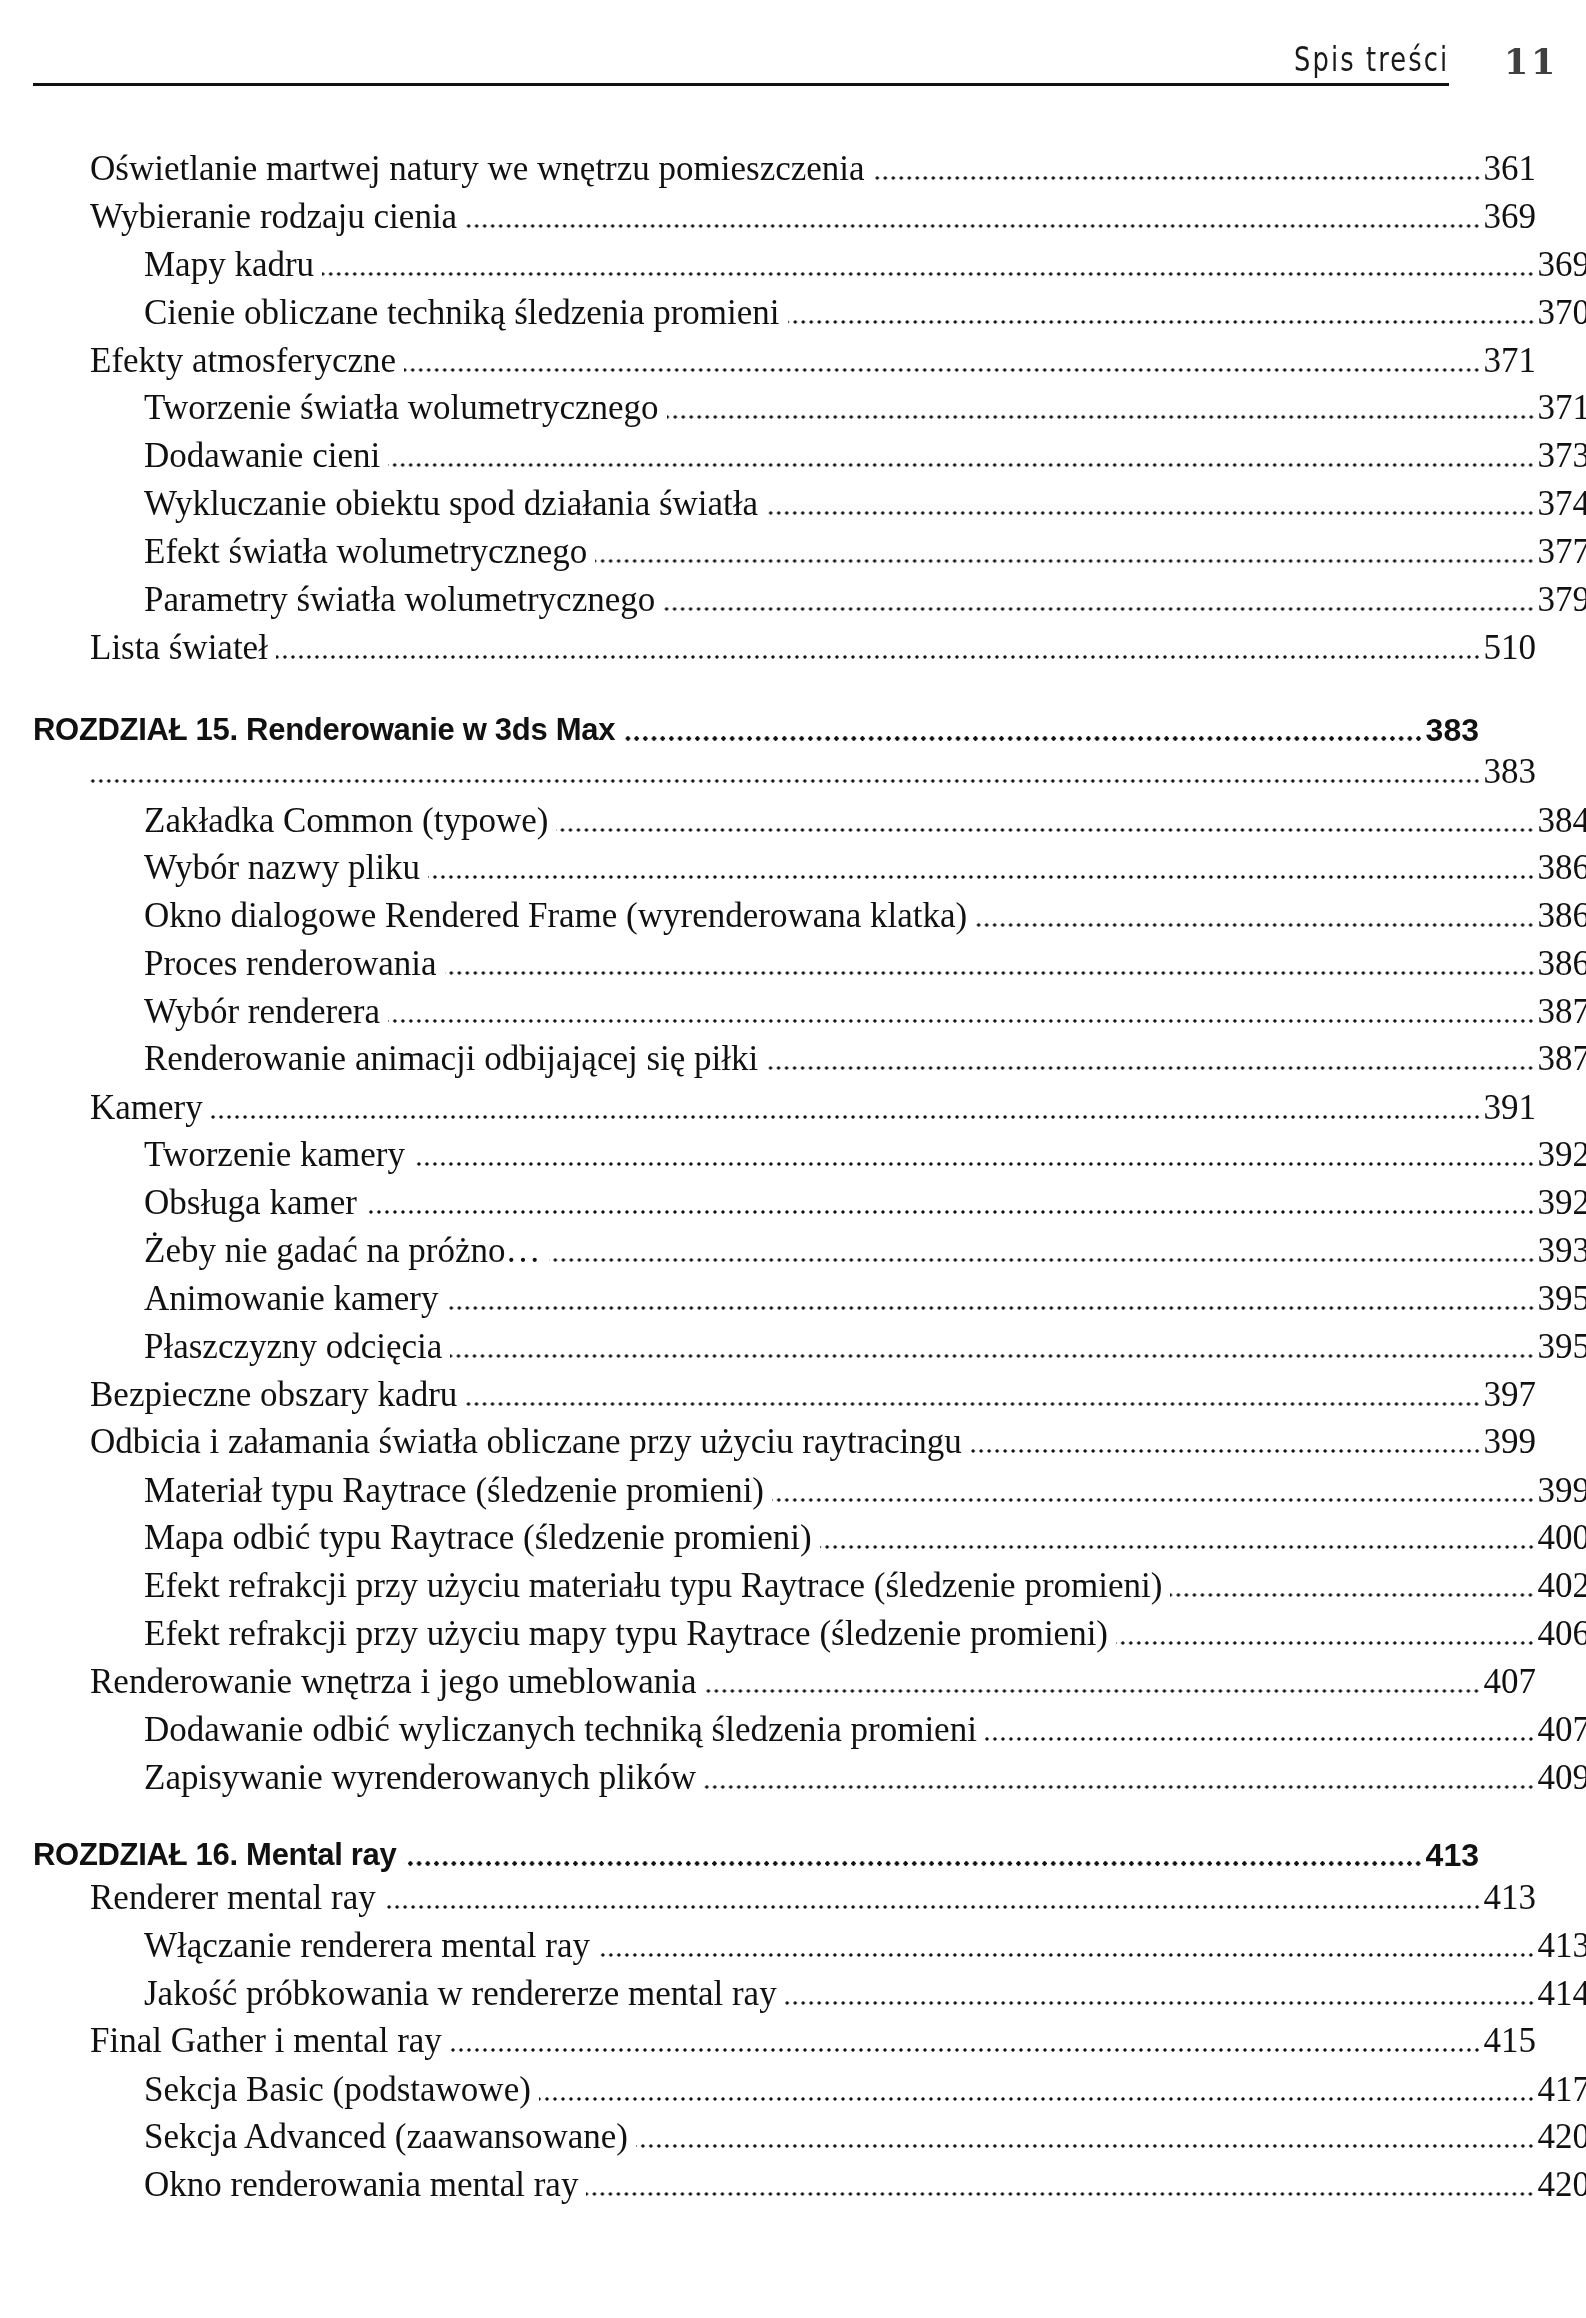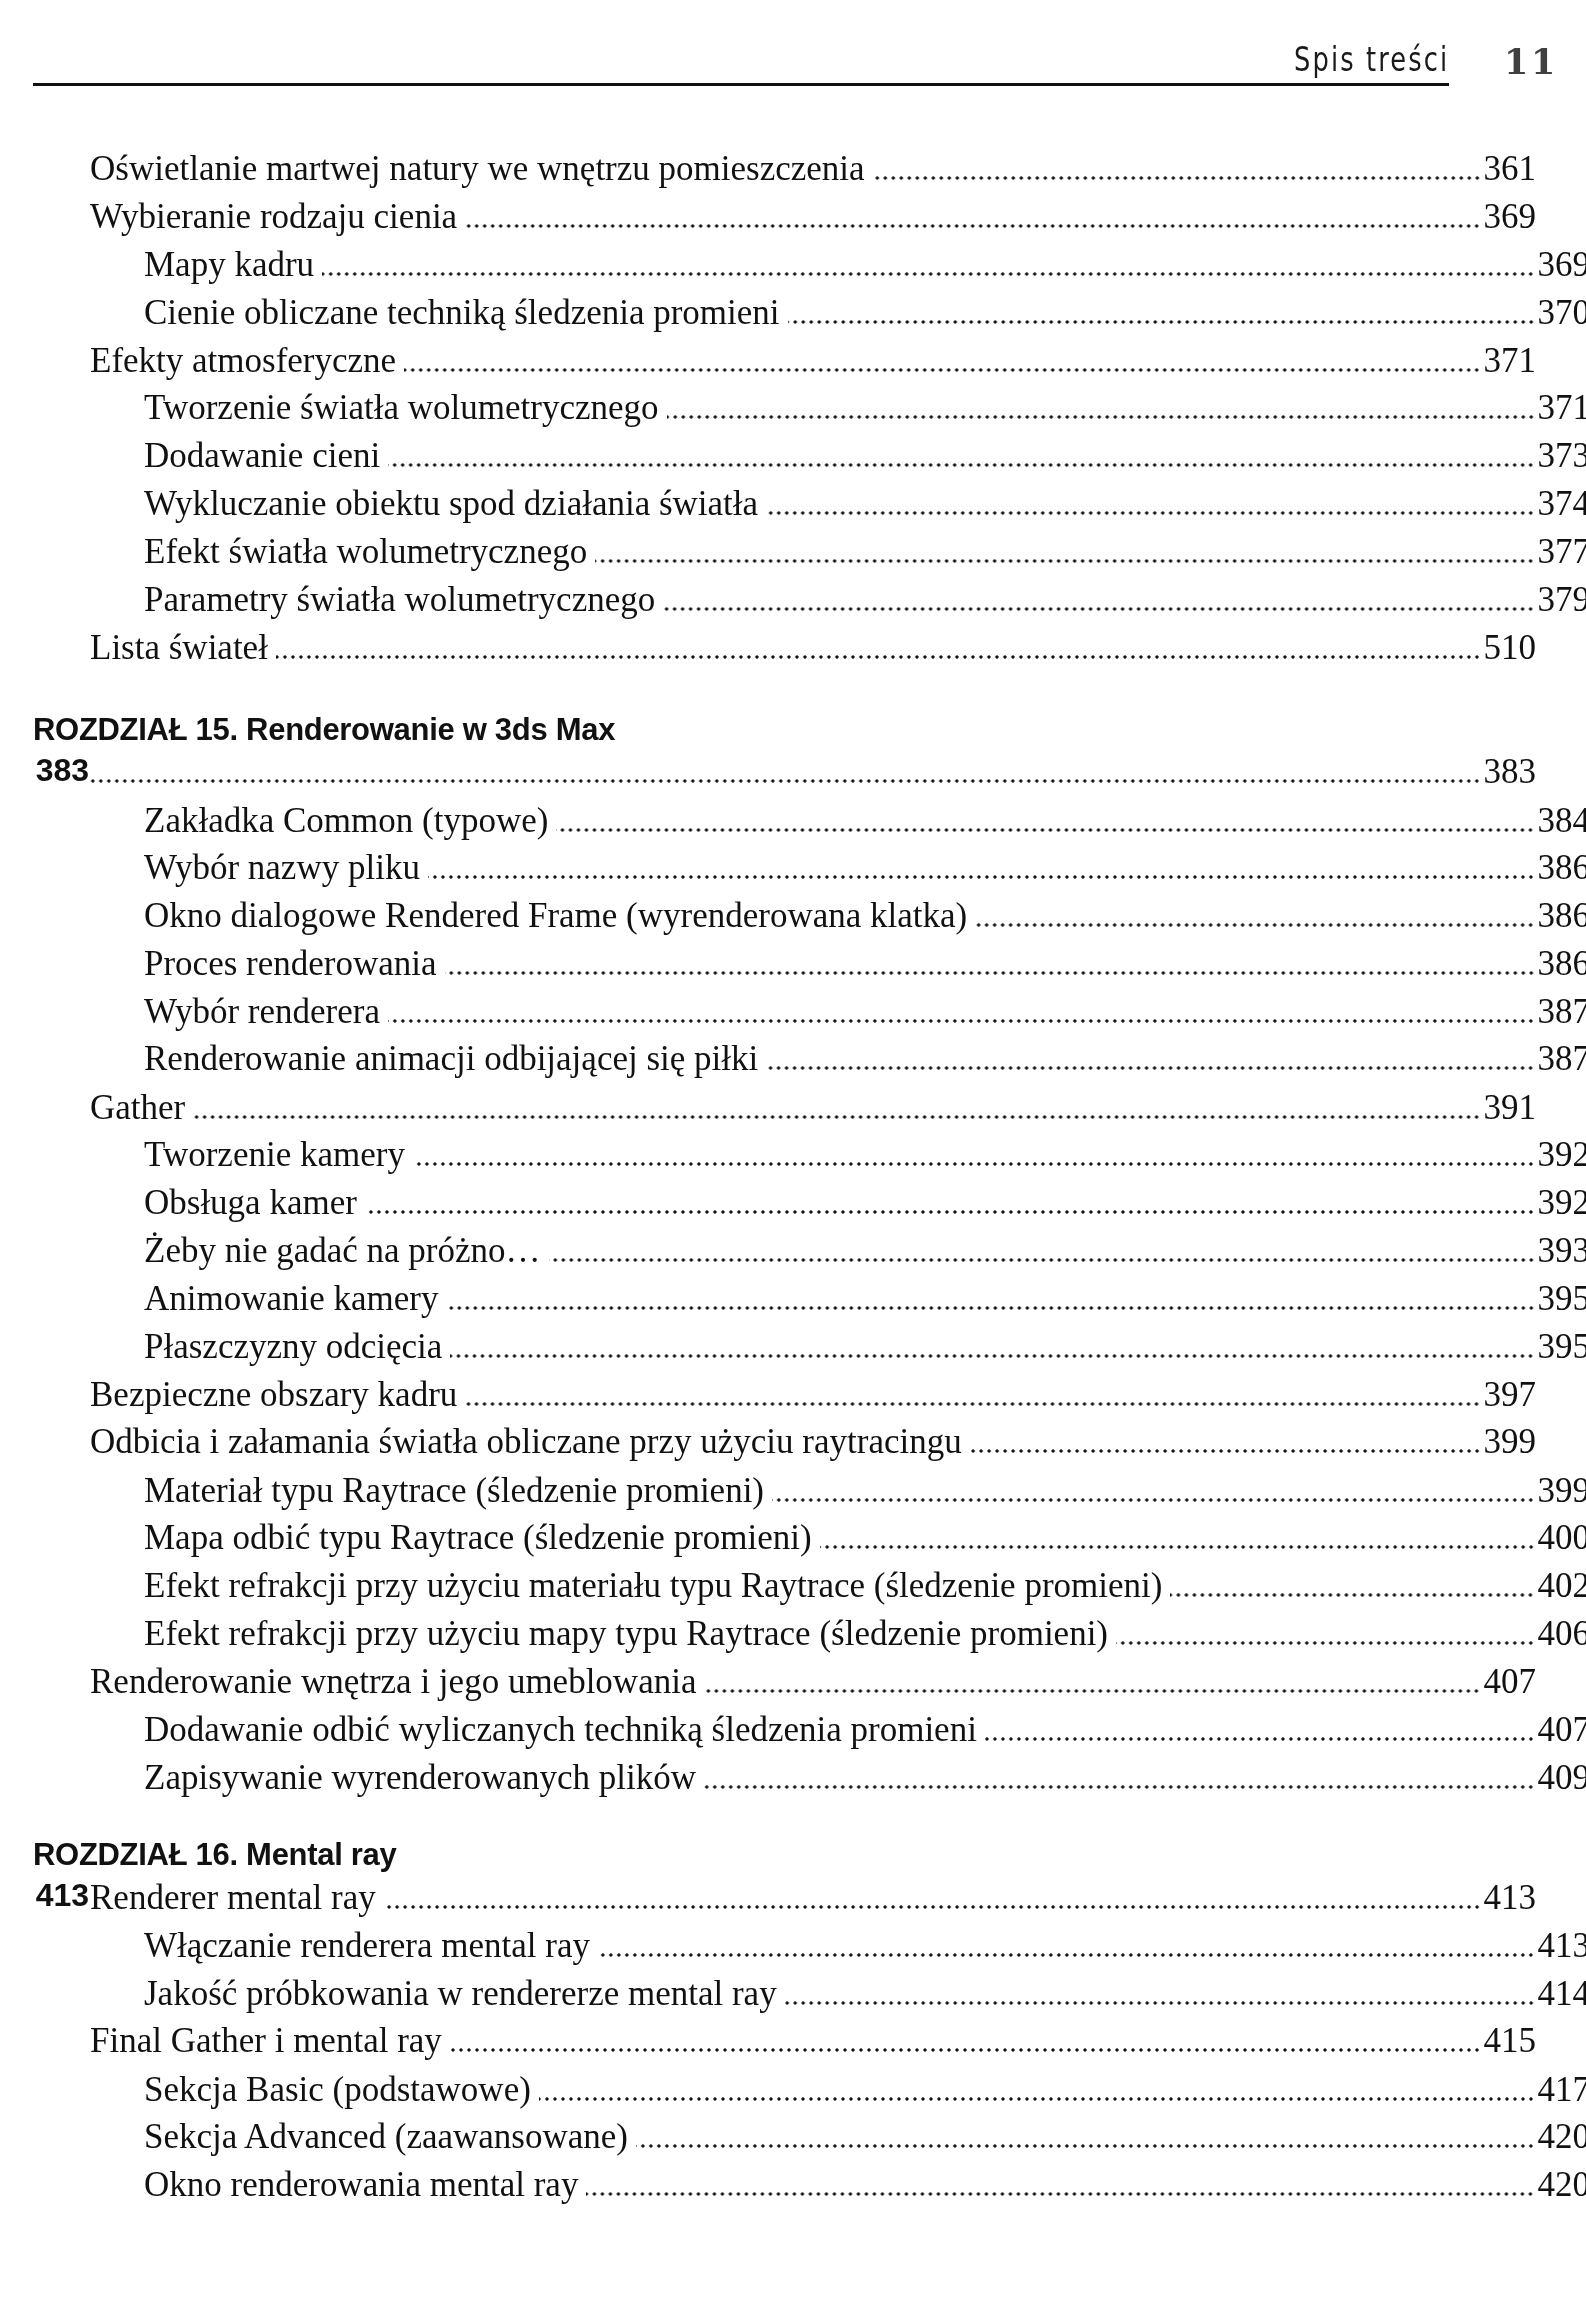--- a/index.html
+++ b/index.html
@@ -11,21 +11,21 @@
 
   .toc { position:absolute; left:0; top:0; width:1586px; }
   .row { position:absolute; left:0; width:1446px; height:47px; display:flex; align-items:flex-start; white-space:nowrap; }
   .row .label { font-family:"Liberation Serif", serif; font-size:35px; line-height:40px; padding-right:8px; transform-origin:left bottom; }
   .row .leader { flex:1 1 auto; overflow:hidden; height:40px; position:relative; }
   .row .leader::after { content:""; position:absolute; left:0; right:0; bottom:9.4px; height:4px;
     background-image: radial-gradient(circle, #111 1.5px, transparent 1.7px); background-size:8px 4px; background-repeat:repeat-x; background-position:right center; }
   .row .page { font-family:"Liberation Serif", serif; font-size:35px; line-height:40px; padding-left:2.7px; }
   .lvl1 { padding-left:90px; }
   .lvl2 { padding-left:144px; }
-  .chapter { padding-left:33px;flex-direction:column; }
+  .chapter { padding-left:33px; }
   .chapter .label { font-family:"Liberation Sans", sans-serif; font-weight:700; font-size:31px; letter-spacing:-0.3px; }
   .chapter .page { font-family:"Liberation Sans", sans-serif; font-weight:700; font-size:32px; }
   .chapter .leader::after { background-image: radial-gradient(circle, #111 2px, transparent 2.3px); background-size:8.7px 4.7px; height:4.7px; }
 </style>
 </head>
 <body>
 
 <div class="header">
   <div class="header-rule"></div>
   <div class="header-title">Spis treści</div>
@@ -123,21 +123,21 @@
       <span class="label">Wybór renderera</span>
       <span class="leader"></span>
       <span class="page">387</span>
     </div>
   <div class="row lvl2" style="top:1039px">
       <span class="label">Renderowanie animacji odbijającej się piłki</span>
       <span class="leader"></span>
       <span class="page">387</span>
     </div>
   <div class="row lvl1" style="top:1088px">
-      <span class="label">Gather</span>
+      <span class="label">Kamery</span>
       <span class="leader"></span>
       <span class="page">391</span>
     </div>
   <div class="row lvl2" style="top:1135px">
       <span class="label">Tworzenie kamery</span>
       <span class="leader"></span>
       <span class="page">392</span>
     </div>
   <div class="row lvl2" style="top:1183px">
       <span class="label">Obsługa kamer</span>

